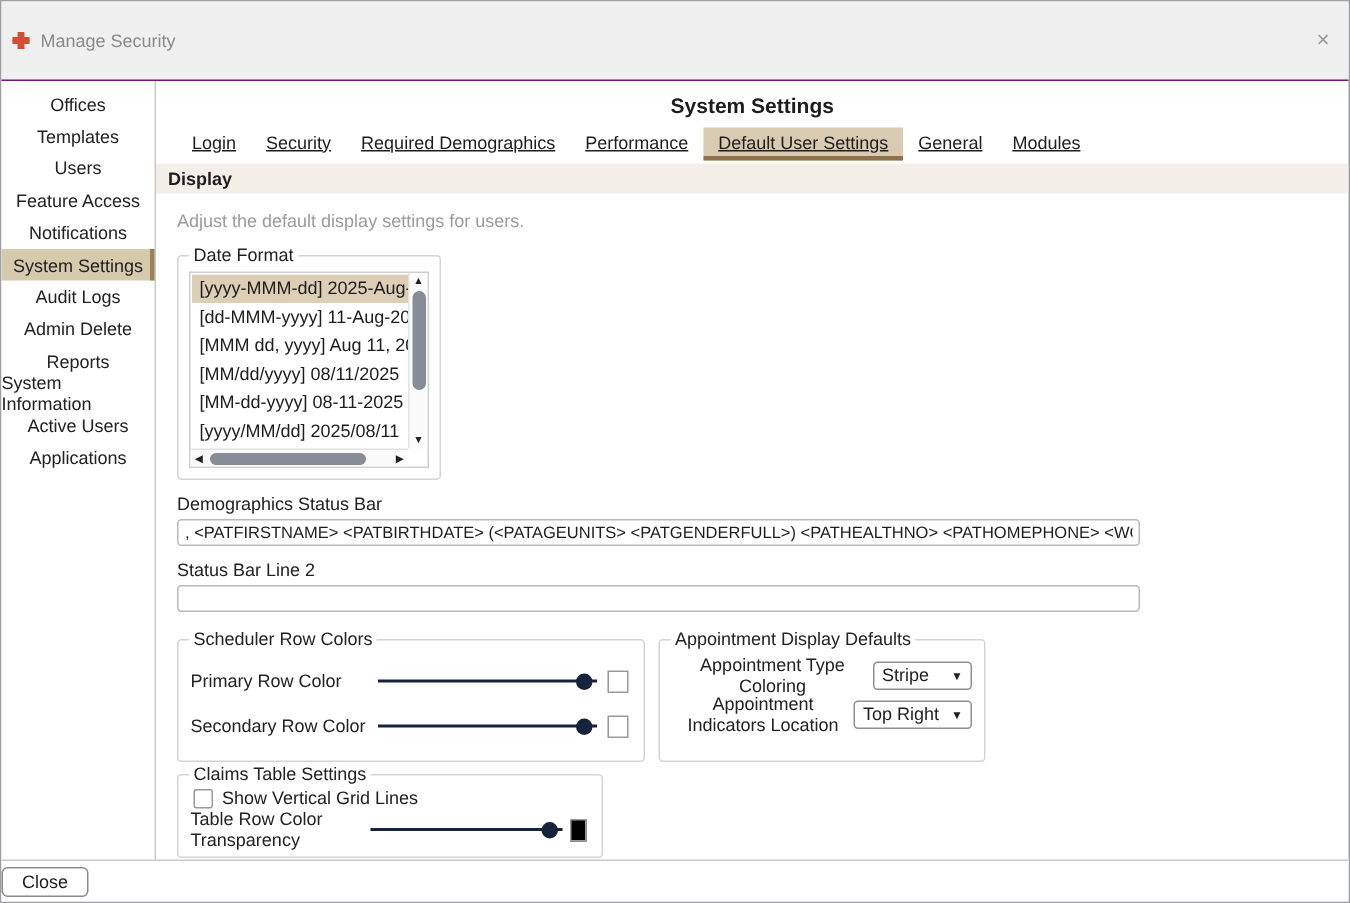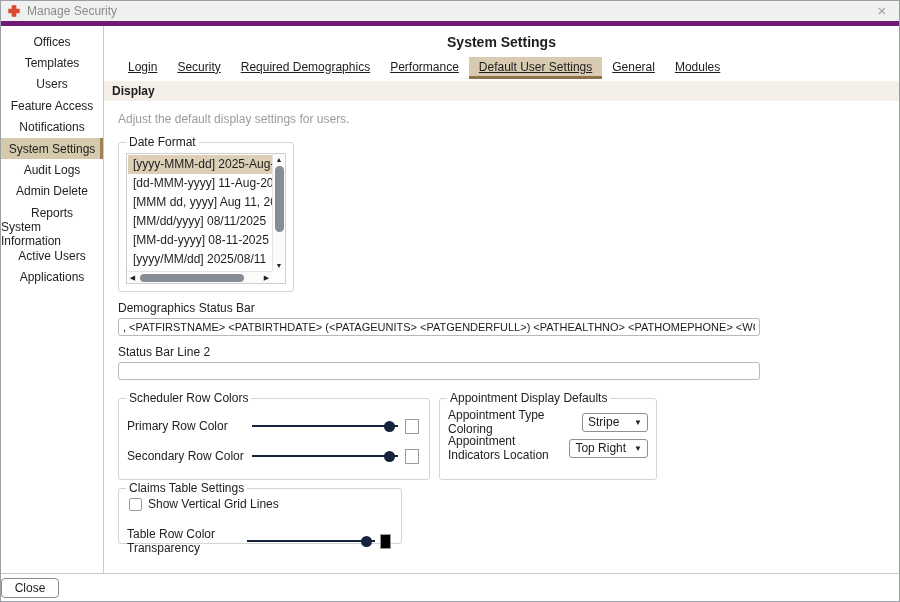--- a/index.html
+++ b/index.html
@@ -1,21 +1,21 @@
 <!DOCTYPE html>
 <html><head>
 <meta charset="utf-8">
 <style>
   * { margin:0; padding:0; box-sizing:border-box; }
   html,body { background:#e9e9e9; }
   body { width:900px; height:602px; font-family:"Liberation Sans", sans-serif; font-size:12px; color:#1d1d1d; }
   .window { width:900px; height:602px; background:#fff; border:1px solid #9aa0a6; display:flex; flex-direction:column; }
 
   
-  .titlebar { flex:0 0 22px; background:#f0f0f0; border-bottom:5px solid #701a75; display:flex; align-items:center; padding:0 6px; gap:6px; }
+  .titlebar { flex:0 0 22px; background:#f0f0f0; border-bottom:1px solid #701a75; display:flex; align-items:center; padding:16px 6px; gap:6px; }
   .app-logo { width:14px; height:14px; flex:0 0 14px; }
   .title-text { color:#8a8a8a; font-size:12px; }
   .close-x { margin-left:auto; color:#9b9b9b; font-size:15px; width:22px; text-align:center; line-height:20px; cursor:default; }
 
   
   .main { flex:1 1 auto; display:flex; min-height:0; }
   .sidebar { flex:0 0 103px; border-right:1px solid #c9c9c9; padding-top:5px; background:#fff; }
   .side-item { height:21.4px; display:flex; align-items:center; justify-content:center; color:#222; cursor:pointer; position:relative; }
   .side-item.selected { background:#d6caad; }
   .side-item.selected::after { content:""; position:absolute; right:0; top:0; bottom:0; width:3px; background:#9d8257; }
@@ -59,26 +59,26 @@
   .appt-group { width:218px; height:82px; padding:10px 8px 6px 8px; }
   .slider-row { display:flex; align-items:center; height:30px; }
   .slider-label { width:136px; color:#222; }
   .slider-track { position:relative; height:2px; background:#16233c; flex:0 0 146px; margin-right:7px; }
   .slider-thumb { position:absolute; width:11px; height:11px; border-radius:50%; background:#16233c; top:-4.5px; right:3px; cursor:pointer; }
   .swatch { width:15px; height:15px; border:1px solid #9a9a9a; cursor:pointer; }
   .swatch.white { background:#ffffff; }
   .swatch.black { background:#000000; }
 
   .select-row { display:flex; align-items:center; height:26px; }
-  .select-label { flex:1; color:#222; }
+  .select-label { flex:1; color:#222;text-align:center; }
   .select-box { border:1px solid #8f8f8f; border-radius:3px; height:19px; display:flex; align-items:center; padding:0 5px; gap:8px; cursor:pointer; min-width:66px; justify-content:space-between; background:#fff; }
   .select-box .caret { font-size:8px; color:#222; }
 
   .claims-group { margin:8px 0 0 14px; width:284px; height:56px; padding:8px 10px 6px 8px; }
-  .claims-group .check-row { margin:0 0 20px 2px; }
+  .claims-group .check-row { margin:0 0 4px 2px; }
   .claims-slider { display:flex; align-items:center; height:20px; }
   .claims-slider .slider-label { width:164px; }
   .claims-slider .slider-track { flex:0 0 128px; margin-right:5px; }
   .btn { border:1px solid #8b8b8b; border-radius:4px; background:#fff; padding:2px 9px; font-family:"Liberation Sans", sans-serif; font-size:12px; color:#1d1d1d; cursor:pointer; height:20px; }
 
   
   .footer { flex:0 0 28px; border-top:1px solid #c9c9c9; display:flex; align-items:center; padding-right:5px; background:#fff; }
   .footer .btn { min-width:58px; }
 </style>
 </head>

